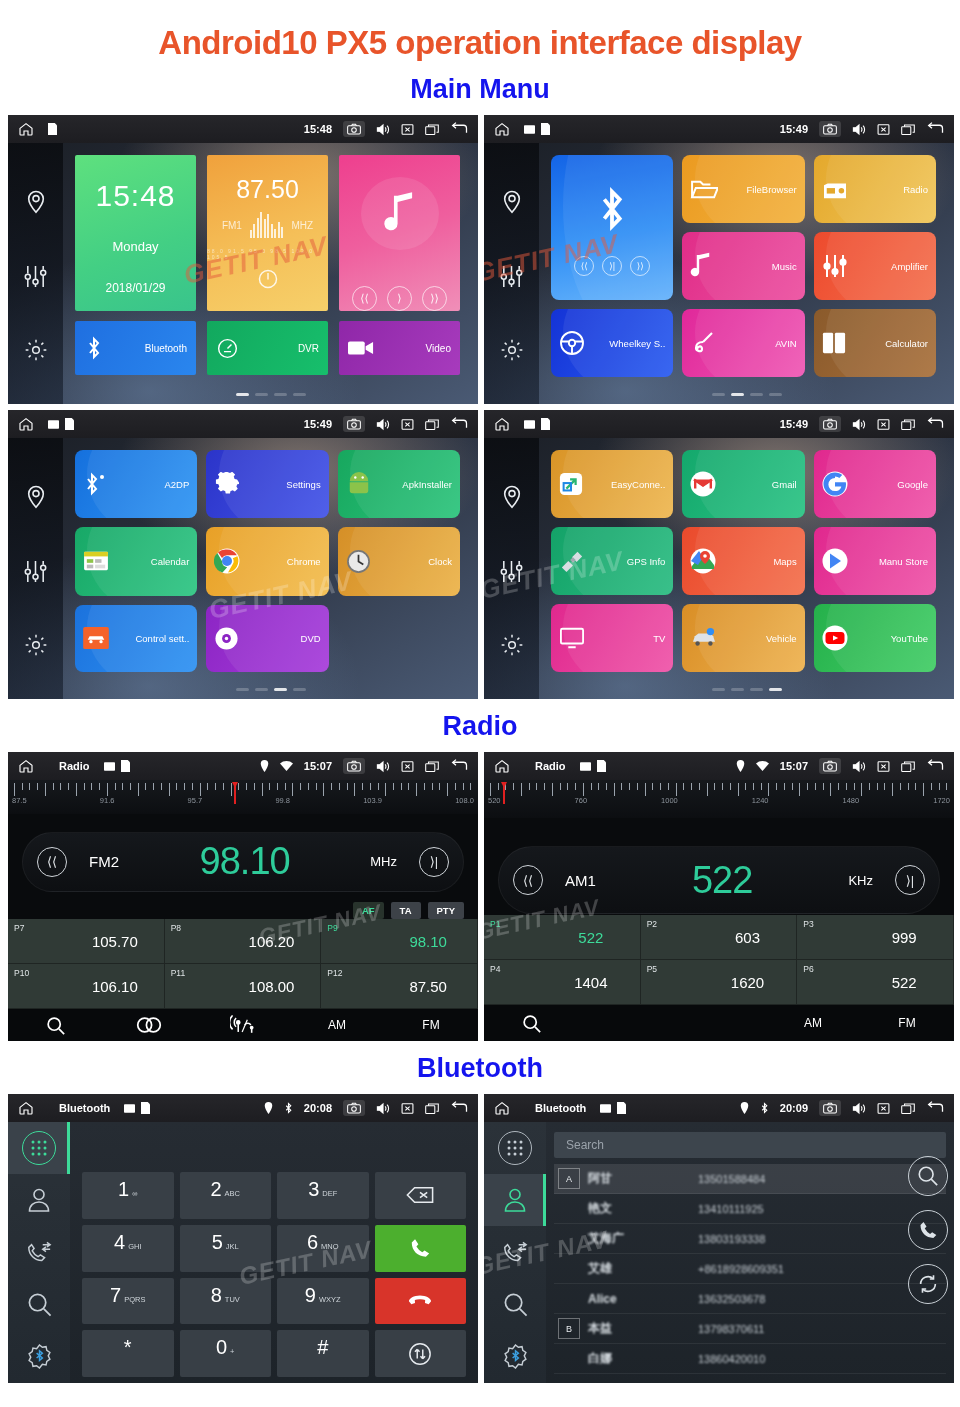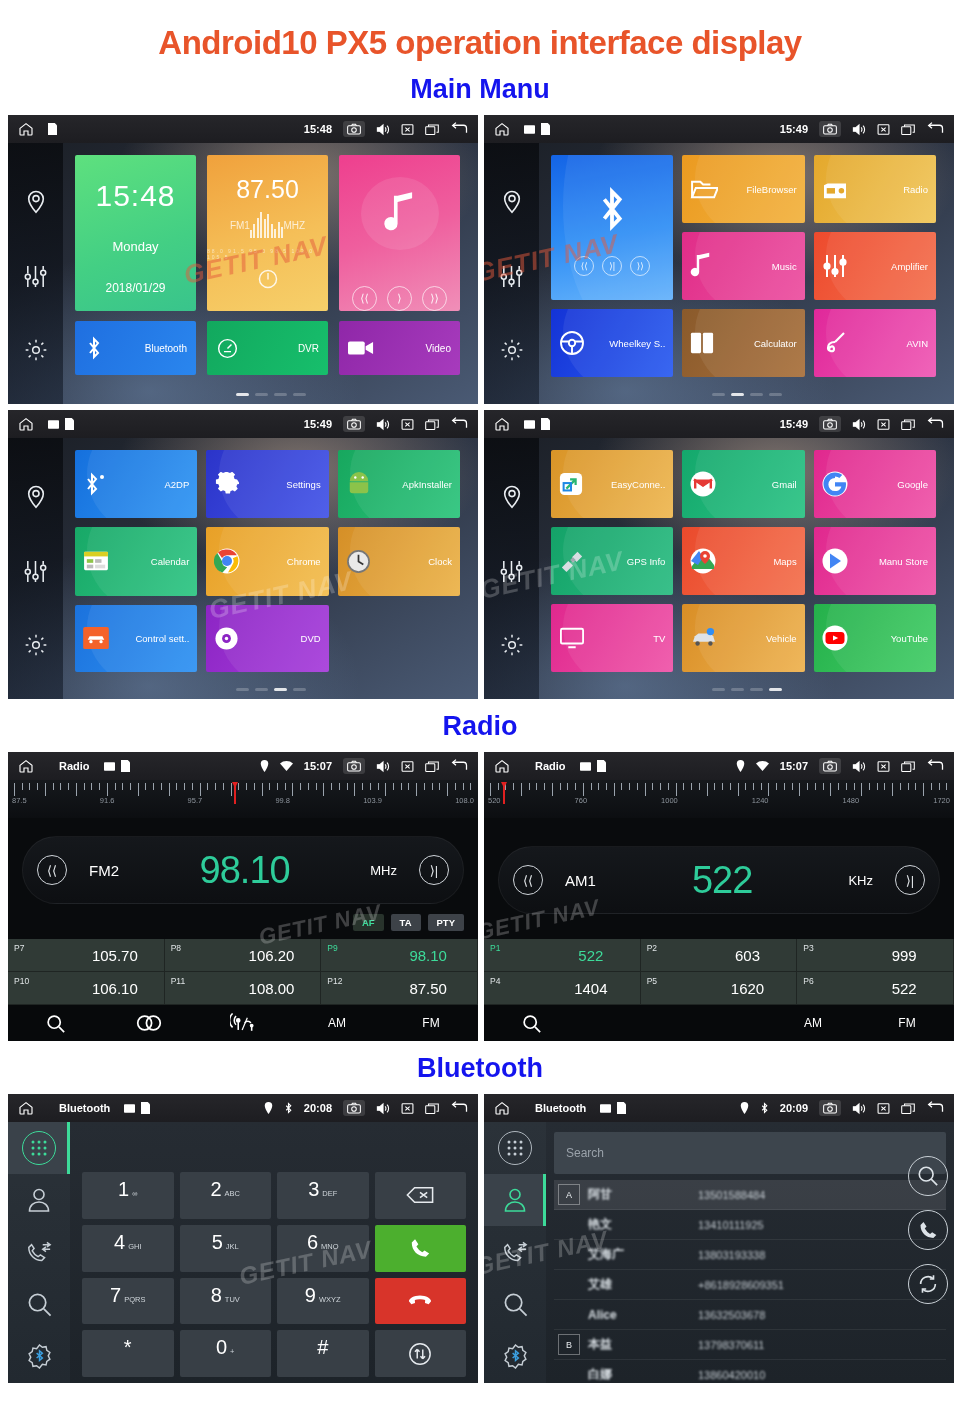--- a/index.html
+++ b/index.html
@@ -96,21 +96,21 @@
   .big-tile {
     flex: 1; border-radius: 2px; position: relative; overflow: hidden;
     display: flex; flex-direction: column; align-items: center;
   }
   .t-clock { background: linear-gradient(160deg,#5ee07e 0%, #43cf84 60%, #39c48c 100%); }
   .t-clock .time { color:#fff; font-size: 30px; font-weight: 300; margin-top: 24px; letter-spacing: 1px; }
   .t-clock .day { color:#fff; font-size: 13px; margin-top: 26px; }
   .t-clock .date { color:#fff; font-size: 12px; margin-top: 27px; text-align: right; }
   .t-radio { background: linear-gradient(160deg,#f0a13c 0%, #f5bf58 55%, #f6d06a 100%); }
   .t-radio .freq { color:#fff; font-size: 25px; font-weight: 300; margin-top: 20px; }
-  .t-radio .band-row { display:flex; align-items:center; gap:0; margin-top: 8px; color: rgba(255,255,255,0.75); font-size: 10px; }
+  .t-radio .band-row { display:flex; align-items:center; gap:8px; margin-top: 8px; color: rgba(255,255,255,0.75); font-size: 10px; }
   .eqbars { display: flex; align-items: flex-end; gap: 1.5px; height: 26px; }
   .eqbars i { display:block; width:2px; background: rgba(255,255,255,0.8); }
   .t-radio .mini-scale { margin-top:10px; color: rgba(255,255,255,0.55); font-size: 5px; letter-spacing: 2px; }
   .t-music { background: linear-gradient(160deg,#ee3f8e 0%, #ef5f9e 50%, #f08fb8 100%); }
   .t-music .note-circ {
     margin-top: 22px; width: 78px; height: 78px; border-radius: 50%;
     background: rgba(255,255,255,0.10);
     display:flex; align-items:center; justify-content:center;
   }
   .ctrl-row { display:flex; gap:10px; margin-top: 36px; }
@@ -125,21 +125,21 @@
     display: flex; align-items: center; padding: 0 9px;
   }
   .sm-tile .lbl { color: #fff; font-size: 10px; margin-left: auto; }
   .t-bt { background: linear-gradient(120deg,#1f6fe0 0%, #2a86ee 100%); }
   .t-dvr { background: linear-gradient(120deg,#12a85e 0%, #17bf6c 100%); }
   .t-vid { background: linear-gradient(120deg,#8f27a8 0%, #a73bbd 100%); }
 
   
   .app-grid { display: grid; grid-template-columns: repeat(3, 1fr); gap: 9px; height: 222px; }
   .app-tile {
-    border-radius: 2px; position: relative; overflow: hidden;
+    border-radius: 8px; position: relative; overflow: hidden;
     display: flex; align-items: center; padding: 0 8px;
   }
   .app-tile::after {
     content:""; position:absolute; right:-30%; top:-60%;
     width: 120%; height: 190%; border-radius: 50%;
     background: rgba(255,255,255,0.07);
   }
   .app-tile .ic { z-index: 2; display:flex; align-items:center; }
   .app-tile .lbl { color:#fff; font-size: 9.5px; margin-left:auto; z-index: 2; }
   .app-tile.tall { grid-row: span 2; flex-direction: column; justify-content: center; }
@@ -167,21 +167,21 @@
 
   .rds-row { display:flex; justify-content:flex-end; gap:7px; padding: 10px 14px 0 0; }
   .rds {
     padding: 3px 9px; font-size: 9.5px; font-weight:bold; border-radius: 2px;
     background: #3d4248; color:#fff;
   }
   .rds.act { background: #28332c; color:#3ddb9a; }
 
   .presets { display:grid; grid-template-columns: repeat(3,1fr); margin-top: auto; }
   .pset {
-    height: 33px; background: #303a36;
+    height: 45px; background: #303a36;
     border-right:1px solid rgba(0,0,0,0.35); border-bottom:1px solid rgba(0,0,0,0.35);
     position: relative; display:flex; align-items:center; justify-content:center;padding-left:40px;
   }
   .pset .pn { position:absolute; left:6px; top:4px; font-size: 8.5px; color:#dfe4e6; }
   .pset .pv { font-size: 15px; color:#fff; margin-left: 18px; }
   .pset.act .pn, .pset.act .pv { color:#3ddb9a; }
 
   .radio-bottom { height: 36px; background: #07090b; display:flex; align-items:center; }
   .rb-item { flex:1; display:flex; align-items:center; justify-content:center; color:#fff; font-size:12px; }
 
@@ -207,21 +207,21 @@
     display:flex; align-items: baseline; justify-content:center; gap:3px;
     color:#fff; padding-top: 6px;
   }
   .key .num { font-size: 20px; font-weight: 300; }
   .key .sub { font-size: 7.5px; color:#cfd5da; }
   .key.fn { align-items:center; padding-top:0; justify-content:center; }
   .key.call { background:#4caf2e; }
   .key.hang { background:#d8342a; }
 
   .search-bar {
-    height: 42px; background: #3d454d; border-radius: 2px;
+    height: 26px; background: #3d454d; border-radius: 2px;
     display:flex; align-items:center; padding: 0 12px;
     color:#9aa2aa; font-size: 12px; margin-bottom: 6px;
   }
   .contacts { position: relative; }
   .c-row {
     height: 30px; display:flex; align-items:center;
     border-bottom: 1px solid rgba(255,255,255,0.07);
     padding-left: 4px;
   }
   .c-row.hi { background: rgba(255,255,255,0.10); }
@@ -564,37 +564,37 @@
           <div class="app-tile" style="background:linear-gradient(120deg,#1433d6,#2a5cf0)">
             <span class="ic">
                 <svg width="26" height="26" viewBox="0 0 26 26" fill="none" stroke="#fff" stroke-width="1.9">
                   <circle cx="13" cy="13" r="11"></circle>
                   <circle cx="13" cy="13" r="3.2"></circle>
                   <path d="M2.3 11.5h7.6M16.1 11.5h7.6M13 16.2V24"></path>
                 </svg>
               </span>
             <span class="lbl">Wheelkey S..</span>
           </div>
+          <div class="app-tile" style="background:linear-gradient(120deg,#e0289a,#ef58b4)">
+            <span class="ic">
+                <svg width="26" height="26" viewBox="0 0 26 26" fill="none" stroke="#fff" stroke-width="2.2">
+                  <path d="M22 3l-9 9"></path>
+                  <path d="M13 12c-5 0-7 3-7 6s6 5 6 1-4-3-5 0"></path>
+                </svg>
+              </span>
+            <span class="lbl">AVIN</span>
+          </div>
           <div class="app-tile" style="background:linear-gradient(120deg,#8a5a2b,#a8703c)">
             <span class="ic">
                 <svg width="24" height="24" viewBox="0 0 26 26" fill="#fff">
                   <rect x="1" y="2" width="11" height="22" rx="1.5"></rect>
                   <rect x="14" y="2" width="11" height="22" rx="1.5"></rect>
                 </svg>
               </span>
             <span class="lbl">Calculator</span>
-          </div>
-          <div class="app-tile" style="background:linear-gradient(120deg,#e0289a,#ef58b4)">
-            <span class="ic">
-                <svg width="26" height="26" viewBox="0 0 26 26" fill="none" stroke="#fff" stroke-width="2.2">
-                  <path d="M22 3l-9 9"></path>
-                  <path d="M13 12c-5 0-7 3-7 6s6 5 6 1-4-3-5 0"></path>
-                </svg>
-              </span>
-            <span class="lbl">AVIN</span>
           </div>
         </div>
         <div class="dots">
           <span class="dot"></span>
           <span class="dot on"></span>
           <span class="dot"></span>
           <span class="dot"></span>
         </div>
       </div>
     </div>

